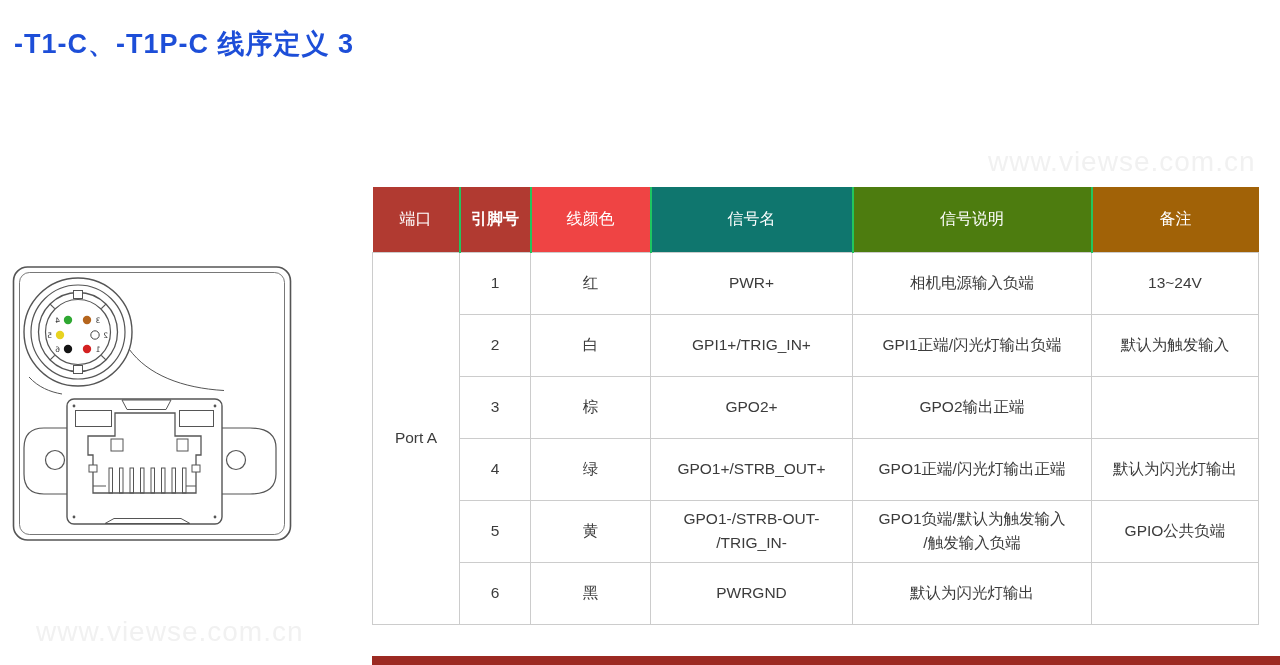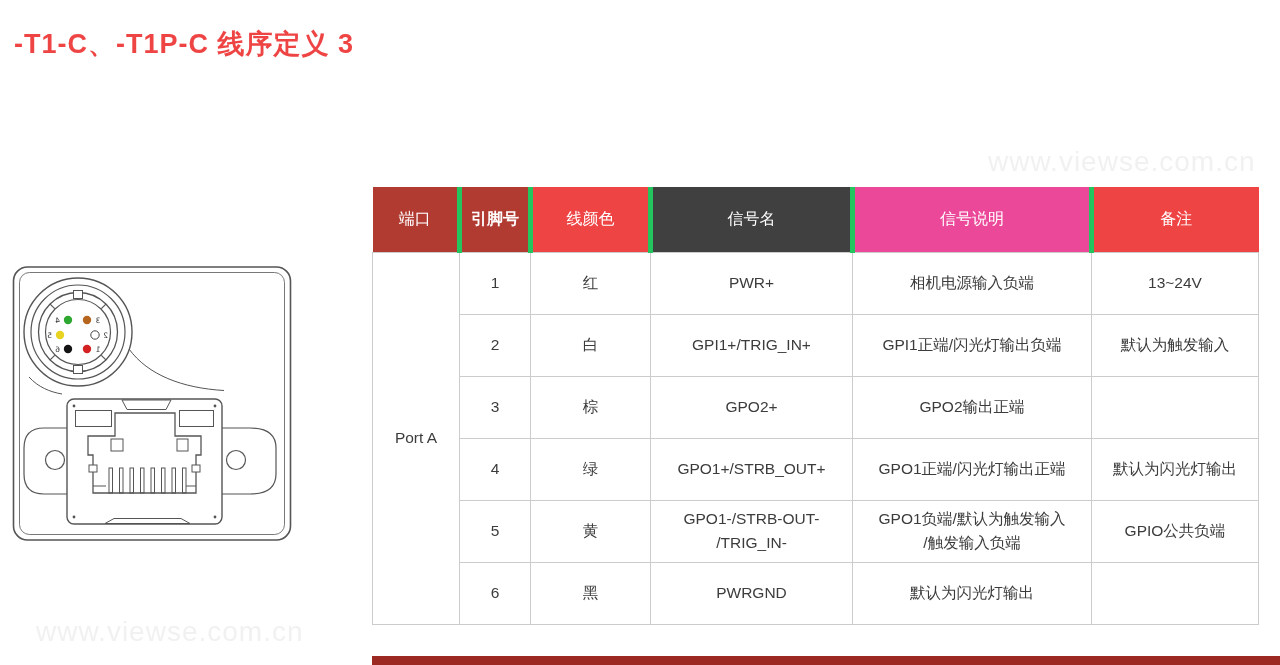--- a/index.html
+++ b/index.html
@@ -4,41 +4,41 @@
 <style>
   html,body{margin:0;padding:0;}
   body{
     width:1280px;height:665px;position:relative;overflow:hidden;
     background:#ffffff;
     font-family:"Liberation Sans","DejaVu Sans",sans-serif;
     color:#3c3c3c;
   }
   .page-title{
     position:absolute;left:14px;top:26px;
-    font-size:27px;font-weight:600;letter-spacing:1px;color:#ef4444;
+    font-size:27px;font-weight:600;letter-spacing:1px;color:#1d4ed8;
   }
   .watermark{
     position:absolute;font-size:28px;color:#f1f1f1;letter-spacing:1px;
     user-select:none;white-space:nowrap;
   }
   .watermark.top{left:988px;top:146px;}
   .watermark.bottom{left:36px;top:616px;}
   .camera-figure{position:absolute;left:10px;top:258px;width:290px;height:290px;}
   .camera-figure svg{display:block;}
 
   .table-wrap{position:absolute;left:372px;top:187px;width:886px;}
   table.pinout{
     border-collapse:collapse;table-layout:fixed;width:886px;
     font-size:15.5px;color:#3c3c3c;
   }
   table.pinout thead tr{height:65px;}
   table.pinout tbody tr{height:62px;}
   table.pinout th{
     color:#ffffff;font-weight:normal;font-size:16px;
-    border-right:5px solid #22c55e;
+    border-right:2px solid #22c55e;
   }
   table.pinout th:last-child{border-right:none;}
   table.pinout td{
     border:1px solid #cccccc;background:#ffffff;
     text-align:center;vertical-align:middle;
     white-space:pre-line;line-height:24px;
     padding:0 4px;
   }
   .footer-bar{
     position:absolute;left:372px;bottom:0;width:908px;height:9px;
@@ -138,23 +138,23 @@
         <col style="width:120px">
       <col style="width:202px">
         <col style="width:239px">
         <col style="width:167px">
     </colgroup>
     <thead>
       <tr>
         <th style="background-color: rgb(177, 58, 49);">端口</th>
         <th style="background-color: rgb(177, 58, 49); font-weight: bold;">引脚号</th>
         <th style="background-color: #ef4444;">线颜色</th>
-        <th style="background-color: #404040;">信号名</th>
-        <th style="background-color: #ec4899;">信号说明</th>
-        <th style="background-color: #ef4444; margin-top: 36px;">备注</th>
+        <th style="background-color: #0f766e;">信号名</th>
+        <th style="background-color: #4d7c0f;">信号说明</th>
+        <th style="background-color: #a16207; margin-top: 36px;">备注</th>
       </tr>
     </thead>
     <tbody>
       <tr>
         <td rowspan="6">Port A</td>
         <td>1</td>
         <td>红</td>
         <td>PWR+</td>
         <td>相机电源输入负端</td>
         <td>13~24V</td>

